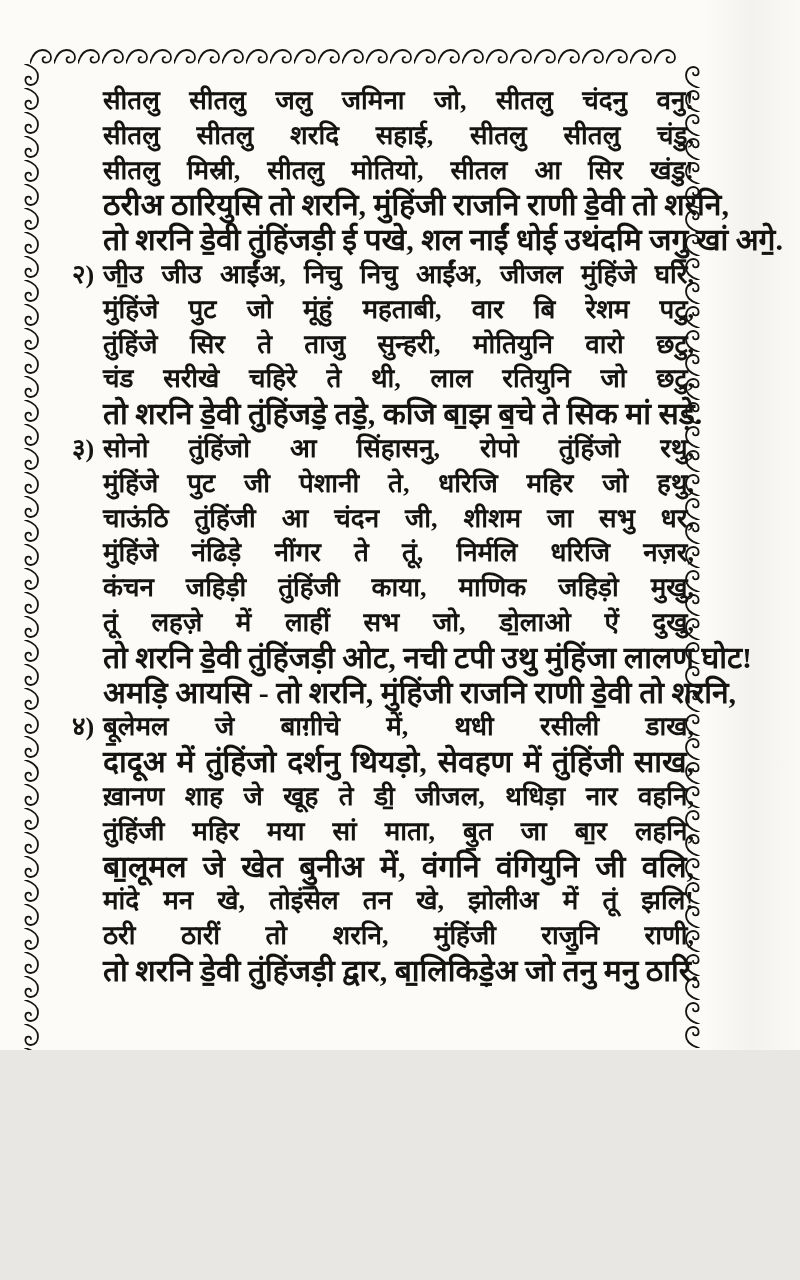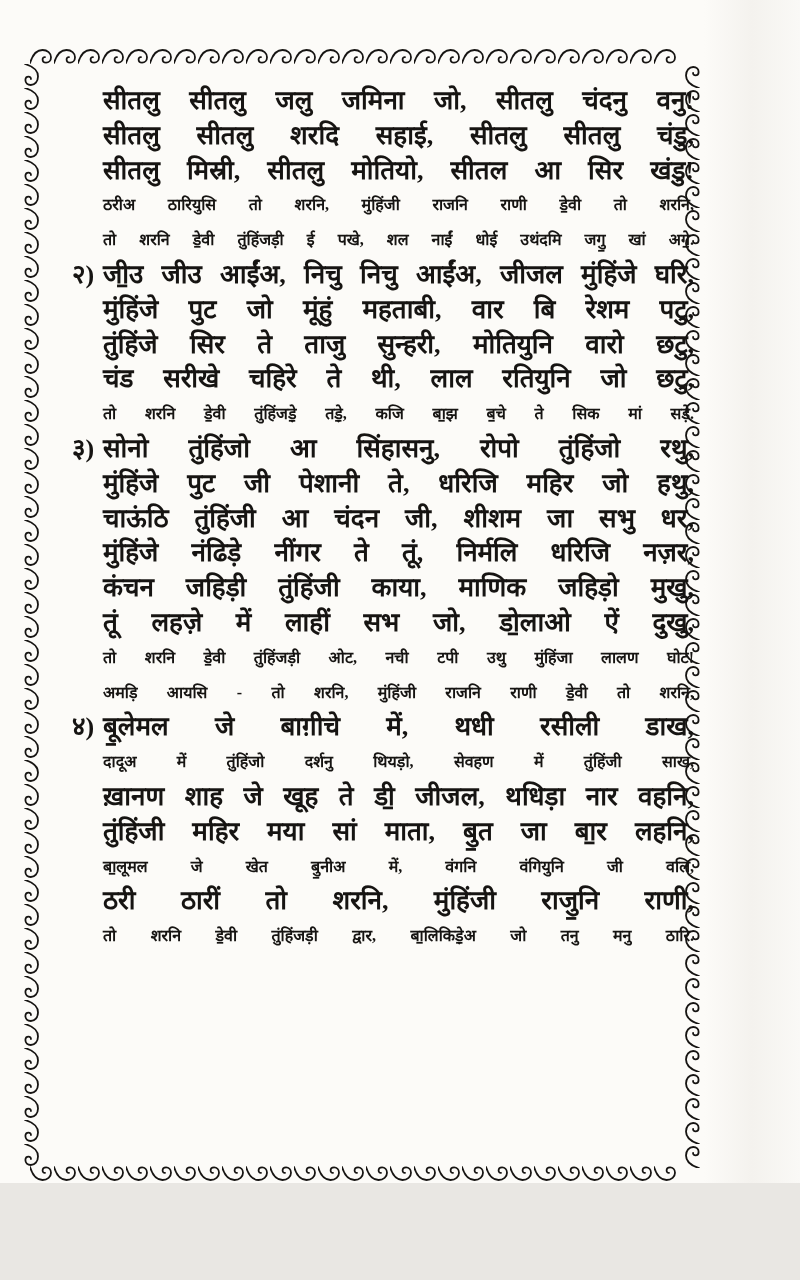--- a/index.html
+++ b/index.html
@@ -4,21 +4,21 @@
 <title>Scanned book page</title>
 <style>
   html, body {
     margin: 0;
     padding: 0;
     background: #e9e7e3;
   }
   .page {
     position: relative;
     width: 800px;
-    height: 1183px;
+    height: 1050px;
     margin: 0 auto;
     background: linear-gradient(90deg, #fcfbf8 0%, #fcfbf8 88%, #f4f2ee 94%, #faf9f6 100%);
     overflow: hidden;
     font-family: "Liberation Serif", "DejaVu Serif", serif;
     color: #161412;
   }
   
   .scroll-strip {
     position: absolute;
     display: flex;
@@ -45,21 +45,21 @@
     font-size: 26px;
     white-space: nowrap;
   }
   .line .ltext {
     display: block;
     width: 100%;
     text-align: justify;
     text-align-last: justify;
     -moz-text-align-last: justify;
   }
-  .line.compact { font-size: 16px; }
+  .line.compact { font-size: 30px; }
   .vnum {
     position: absolute;
     left: 0;
     top: 0;
     width: 31px;
     text-align: left;
   }
   
   .page-number {
     position: absolute;
@@ -777,20 +777,23 @@
       <div class="line">
         <span class="ltext">ख़ानण शाह जे खूह ते डी॒ जीजल, थधिड़ा नार वहनि,</span>
       </div>
       <div class="line">
         <span class="ltext">तुंहिंजी महिर मया सां माता, बु॒त जा बा॒र लहनि,</span>
       </div>
       <div class="line compact">
         <span class="ltext">बा॒लूमल जे खेत बु॒नीअ में, वंगनि वंगियुनि जी वलि,</span>
       </div>
       <div class="line">
+        <span class="ltext">मांदे मन खे, तोइंसेल तन खे, झोलीअ में तूं झलि!</span>
+      </div>
+      <div class="line">
         <span class="ltext">ठरी ठारीं तो शरनि, मुंहिंजी राजु॒नि राणी,</span>
       </div>
       <div class="line compact">
         <span class="ltext">तो शरनि डे॒वी तुंहिंजड़ी द्वार, बा॒लिकिड़े॒अ जो तनु मनु ठारि.</span>
       </div>
     </main>
 
   <div class="page-number">323</div>
 
 </div>

